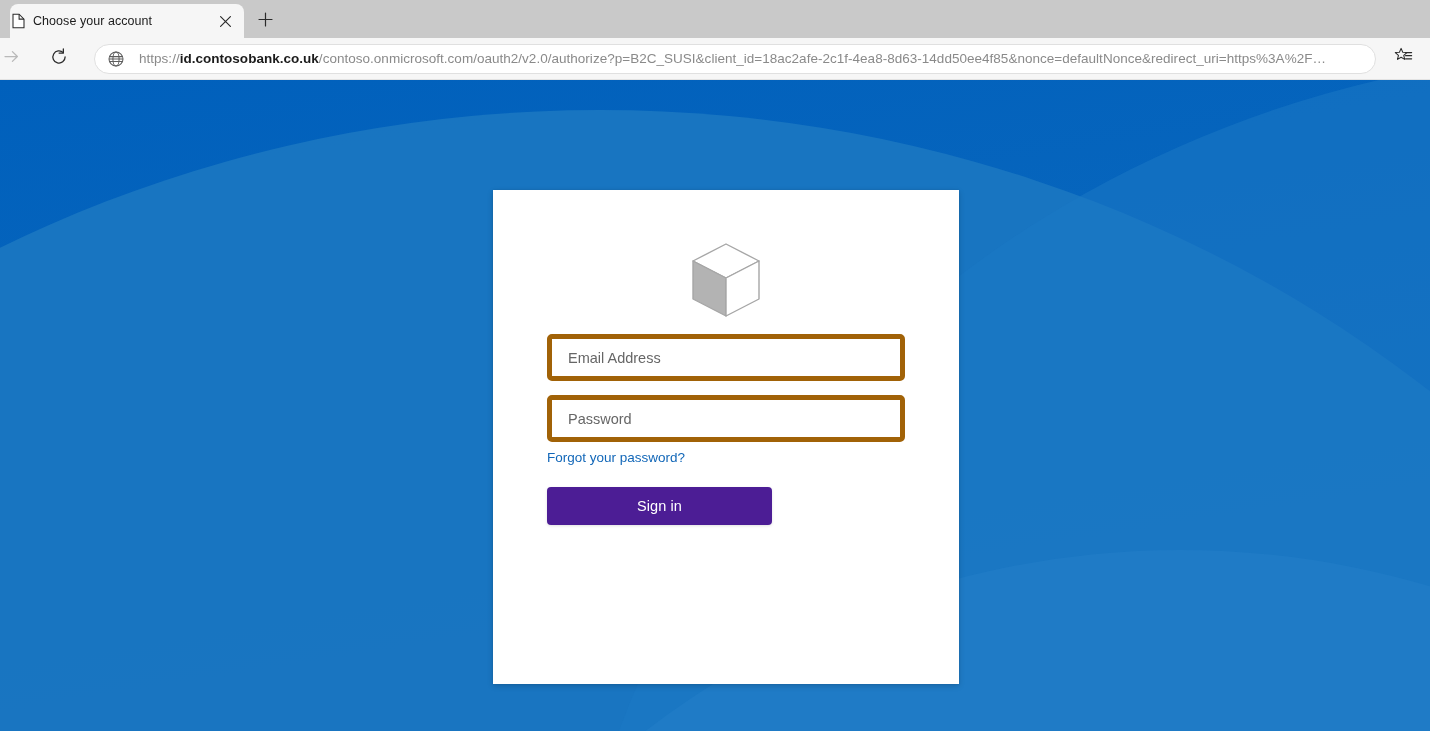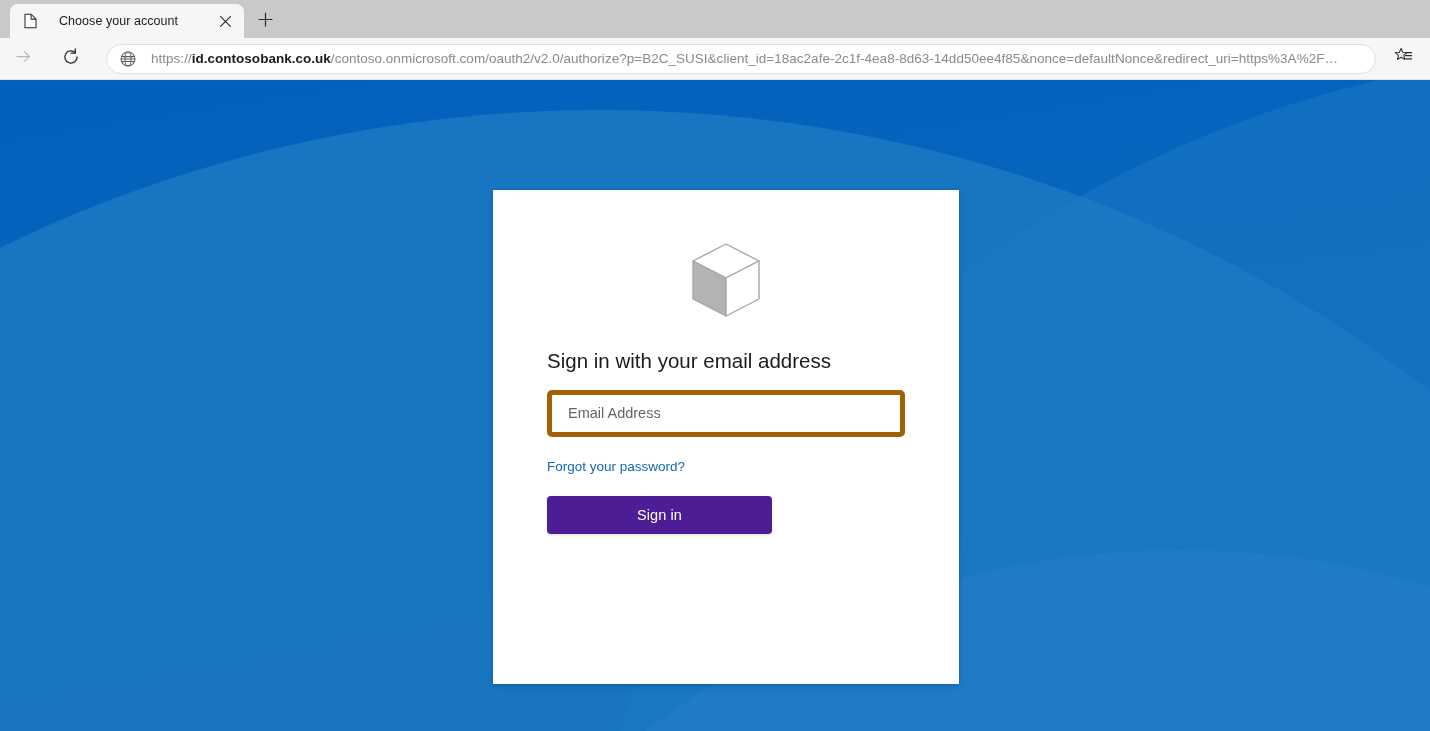--- a/index.html
+++ b/index.html
@@ -35,22 +35,22 @@
   }
 
   .tab {
     height: 34px;
     min-width: 234px;
     max-width: 234px;
     background: #f6f6f6;
     border-radius: 8px 8px 0 0;
     display: flex;
     align-items: center;
-    padding: 0 8px 0 12px;
-    gap: 20px;
+    padding: 0 8px 0 0;
+    gap: 6px;
     position: relative;
     cursor: default;
   }
 
   .tab-favicon {
     width: 17px;
     height: 17px;
     flex: 0 0 17px;
     display: flex;
     align-items: center;
@@ -89,21 +89,21 @@
     border-radius: 5px;
     cursor: pointer;
   }
 
   
   .toolbar {
     height: 42px;
     background: #f6f6f6;
     display: flex;
     align-items: center;
-    padding: 0 10px 0 12px;
+    padding: 0 10px 0 0;
     gap: 0;
     flex: 0 0 auto;
     border-bottom: 1px solid #e3e3e3;
     position: relative;
     z-index: 3;
   }
 
   .nav-btn {
     width: 34px;
     height: 34px;
@@ -363,26 +363,26 @@
 
               <path d="M36 2 L69 19 L36 36 L3 19 Z" fill="#ffffff" stroke="#a6a6a6" stroke-width="1.4" stroke-linejoin="round"></path>
 
               <path d="M3 19 L36 36 L36 74 L3 57 Z" fill="#b3b3b3" stroke="#a6a6a6" stroke-width="1.4" stroke-linejoin="round"></path>
 
               <path d="M69 19 L36 36 L36 74 L69 57 Z" fill="#ffffff" stroke="#a6a6a6" stroke-width="1.4" stroke-linejoin="round"></path>
             </svg>
           </span>
         </div>
 
-        <h1 class="heading">Sign in with your email address</h1>
 
         <input class="field" type="email" autocomplete="off" placeholder="Email Address" style="">
 
         <div class="field-spacer"></div>
 
+        <input class="field" type="password" autocomplete="off" placeholder="Password" style="">
 
         <a class="forgot-link" href="#">Forgot your password?</a>
 
         <button class="signin-button" type="button">Sign in</button>
       </div>
     </div>
 
   </div>
 </div>
 

